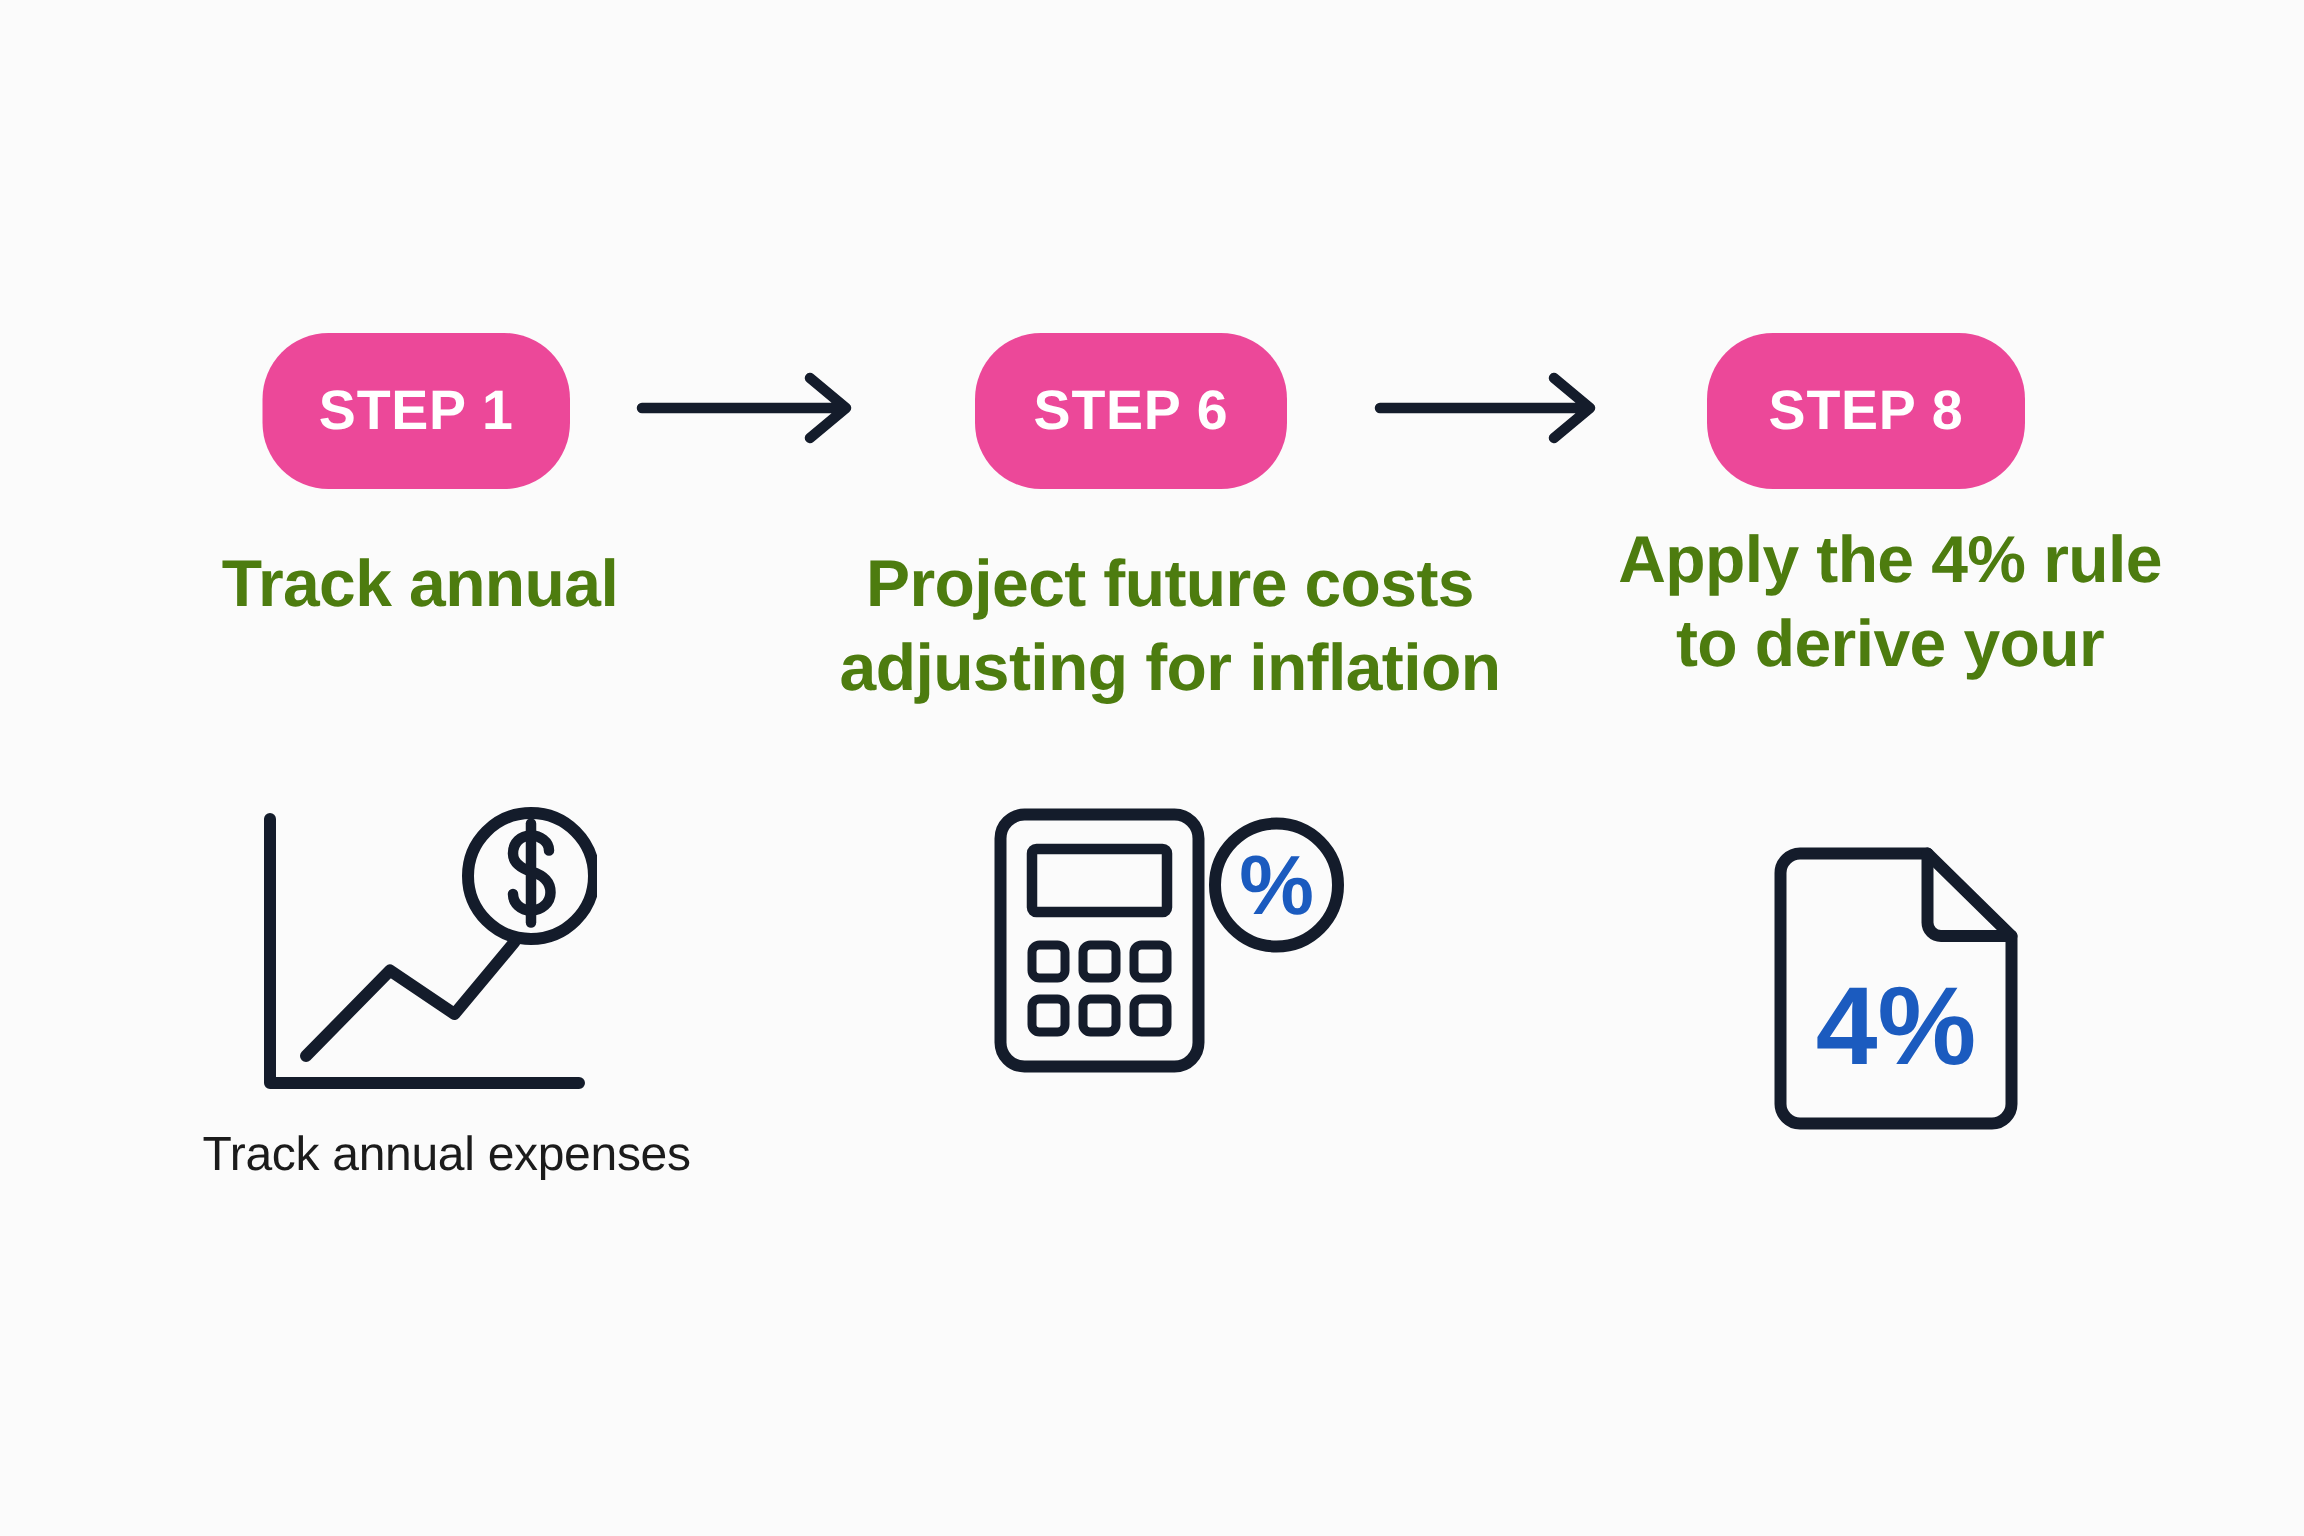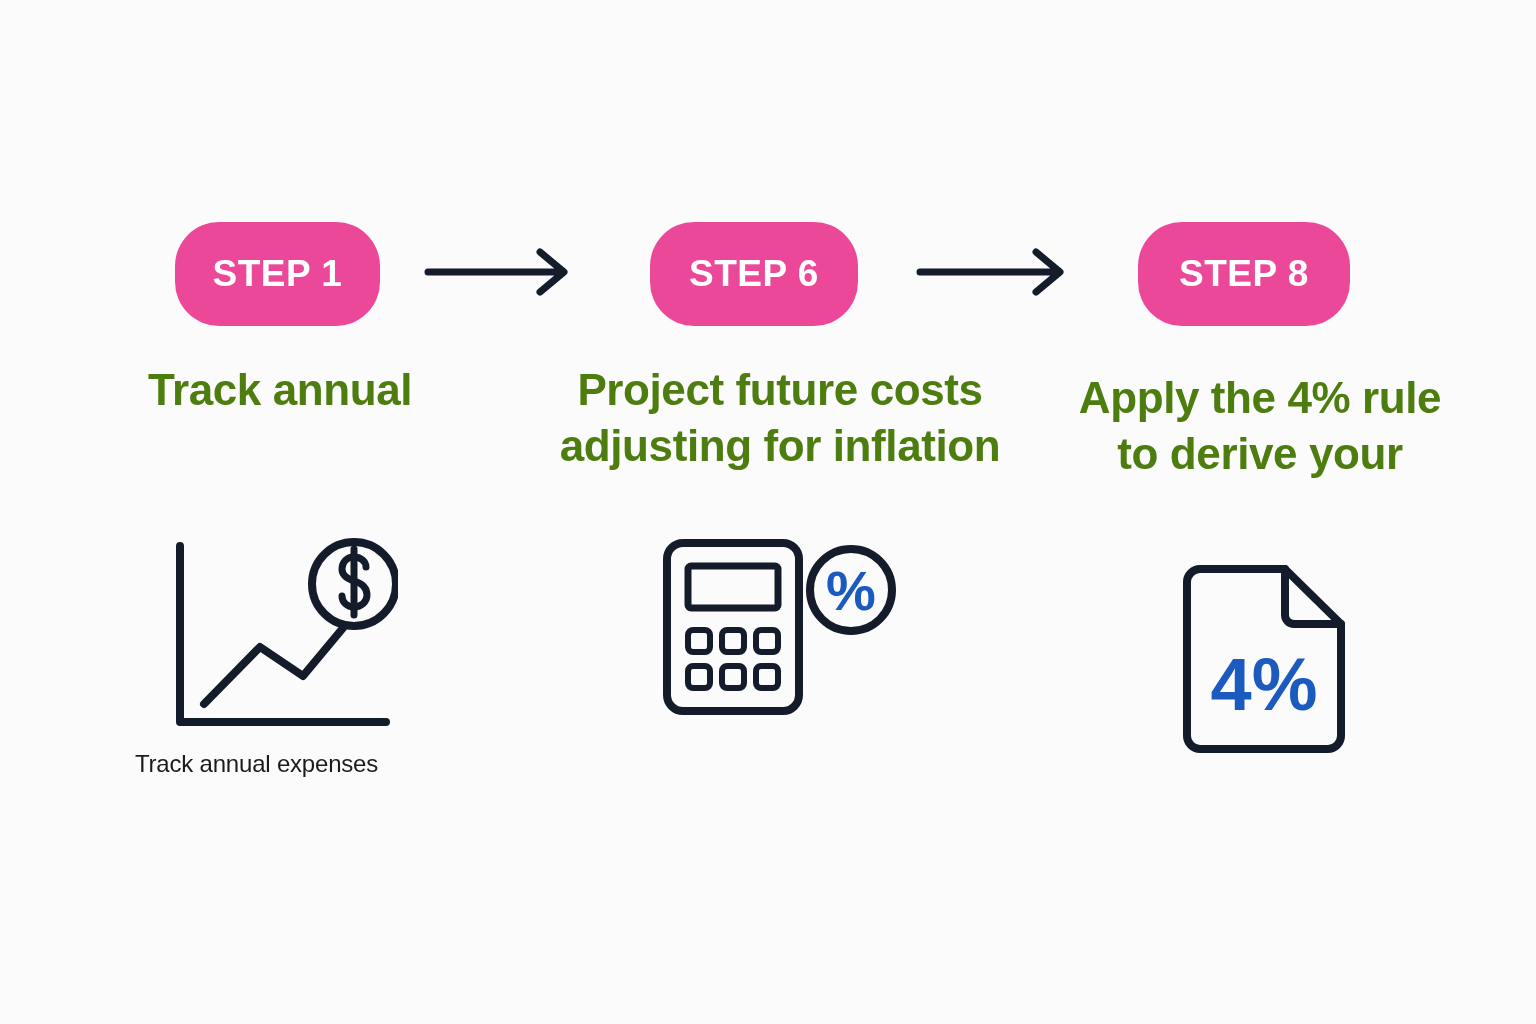--- a/index.html
+++ b/index.html
@@ -51,27 +51,27 @@
     position: absolute;
     text-align: center;
     color: #4d7c0f;
     font-size: 44px;
     font-weight: bold;
     line-height: 1.27;
     letter-spacing: -0.4px;
   }
   #heading-1 { left: 110px; top: 362px; width: 340px; }
   #heading-2 { left: 540px; top: 362px; width: 480px; }
-  #heading-3 { left: 1040px; top: 370px; width: 440px; }
+  #heading-3 { left: 1040px; top: 346px; width: 440px; }
 
   
   .caption {
     position: absolute;
     color: #1b1b1b;
-    font-size: 24px;
+    font-size: 32px;
     font-weight: normal;
     line-height: 1.2;
     letter-spacing: -0.2px;
   }
   #caption-1 { left: 135px; top: 750px; }
 
   
   .icon-wrap { position: absolute; }
   #icon-1 { left: 168px; top: 532px; }
   #icon-2 { left: 658px; top: 534px; }

